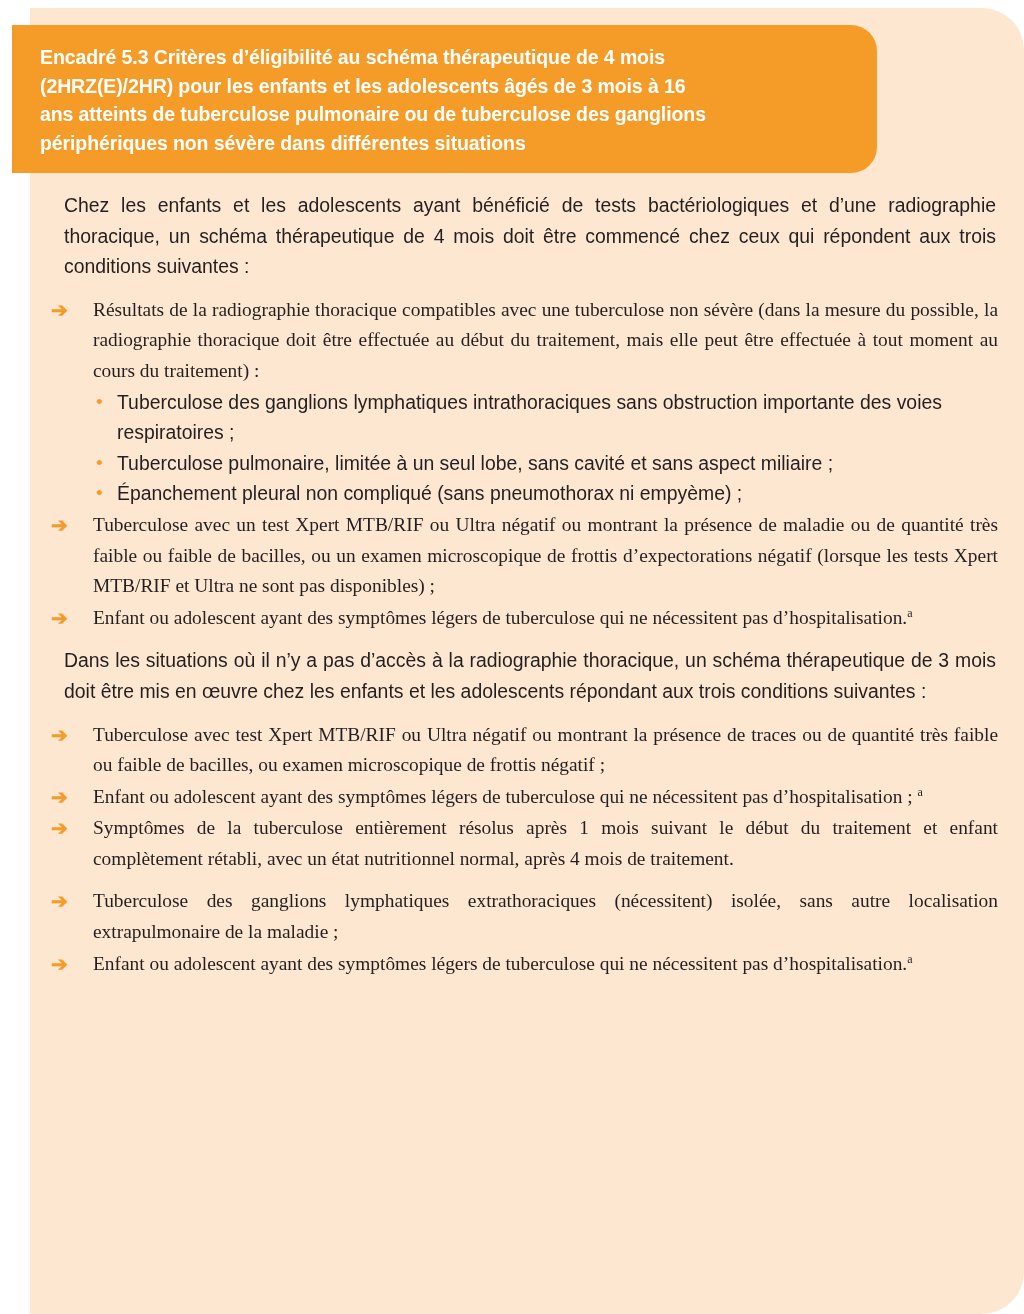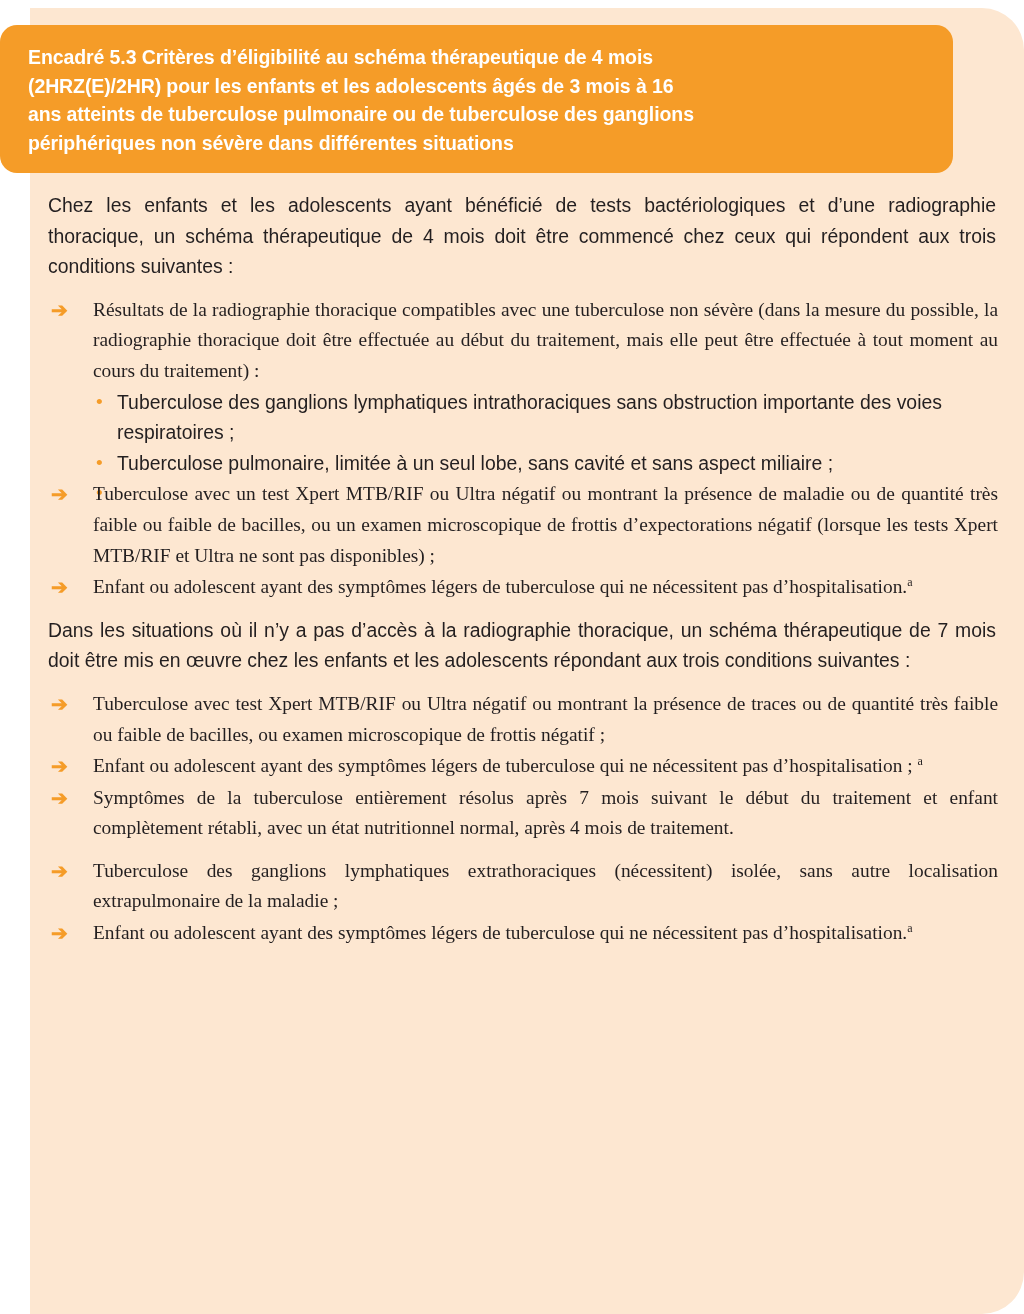--- a/index.html
+++ b/index.html
@@ -28,30 +28,29 @@
     width: 994px;
     height: 1306px;
     background: #fde7d1;
     border-top-right-radius: 42px;
     border-bottom-right-radius: 42px;
   }
 
   
   .title-bar {
     position: absolute;
-    left: 0;
+    left: 12px;
     top: 25px;
-    width: 953px;
+    width: 865px;
     min-height: 147px;
     background: #f59c28;
     border-top-right-radius: 26px;
     border-bottom-right-radius: 26px;
     box-sizing: border-box;
     padding: 18px 70px 16px 28px;
-    border-radius: 17px;
   }
   .title-text {
     color: #ffffff;
     font-size: 19.5px;
     font-weight: bold;
     line-height: 28.5px;
     letter-spacing: -0.1px;
     white-space: pre-line;
   }
 
@@ -62,21 +61,21 @@
     top: 190px;
     width: 950px;
     color: #231f20;
     font-size: 19.4px;
     line-height: 30.6px;
   }
 
   .para {
     text-align: justify;
     text-justify: inter-word;
-    margin: 0 0 8px 0;
+    margin: 0 0 8px 16px;
     padding-right: 2px;
   }
   .para.spaced-below { margin-bottom: 13px; }
 
   
   .arrow-list {
     margin: 0;
     padding: 0;
     list-style: none;
   }
@@ -154,51 +153,52 @@
           <li class="dot-item">
             <span class="dot-glyph">•</span>
             <span>Tuberculose des ganglions lymphatiques intrathoraciques sans obstruction importante des voies respiratoires ;</span>
           </li>
           <li class="dot-item">
             <span class="dot-glyph">•</span>
             <span>Tuberculose pulmonaire, limitée à un seul lobe, sans cavité et sans aspect miliaire ;</span>
           </li>
           <li class="dot-item">
             <span class="dot-glyph">•</span>
+            <span>Épanchement pleural non compliqué (sans pneumothorax ni empyème) ;</span>
           </li>
         </ul>
       </li>
 
       <li class="arrow-item">
         <span class="arrow-glyph">➔</span>
         <span class="txt">Tuberculose avec un test Xpert MTB/RIF ou Ultra négatif ou montrant la présence de maladie ou de quantité très faible ou faible de bacilles, ou un examen microscopique de frottis d’expectorations négatif (lorsque les tests Xpert MTB/RIF et Ultra ne sont pas disponibles) ;</span>
       </li>
 
       <li class="arrow-item">
         <span class="arrow-glyph">➔</span>
         <span class="txt"><span>Enfant ou adolescent ayant des symptômes légers de tuberculose qui ne nécessitent pas d’hospitalisation.</span><sup class="note">a</sup></span>
       </li>
     </ul>
 
     <div class="block-gap"></div>
 
-    <p class="para spaced-below">Dans les situations où il n’y a pas d’accès à la radiographie thoracique, un schéma thérapeutique de 7 mois doit être mis en œuvre chez les enfants et les adolescents répondant aux trois conditions suivantes :</p>
+    <p class="para spaced-below">Dans les situations où il n’y a pas d’accès à la radiographie thoracique, un schéma thérapeutique de 3 mois doit être mis en œuvre chez les enfants et les adolescents répondant aux trois conditions suivantes :</p>
 
     <ul class="arrow-list">
       <li class="arrow-item">
         <span class="arrow-glyph">➔</span>
         <span class="txt">Tuberculose avec test Xpert MTB/RIF ou Ultra négatif ou montrant la présence de traces ou de quantité très faible ou faible de bacilles, ou examen microscopique de frottis négatif ;</span>
       </li>
       <li class="arrow-item">
         <span class="arrow-glyph">➔</span>
         <span class="txt"><span>Enfant ou adolescent ayant des symptômes légers de tuberculose qui ne nécessitent pas d’hospitalisation ; </span><sup class="note">a</sup></span>
       </li>
       <li class="arrow-item">
         <span class="arrow-glyph">➔</span>
-        <span class="txt">Symptômes de la tuberculose entièrement résolus après 7 mois suivant le début du traitement et enfant complètement rétabli, avec un état nutritionnel normal, après 4 mois de traitement.</span>
+        <span class="txt">Symptômes de la tuberculose entièrement résolus après 1 mois suivant le début du traitement et enfant complètement rétabli, avec un état nutritionnel normal, après 4 mois de traitement.</span>
       </li>
     </ul>
 
     <div class="block-gap"></div>
 
 
     <ul class="arrow-list">
       <li class="arrow-item">
         <span class="arrow-glyph">➔</span>
         <span class="txt">Tuberculose des ganglions lymphatiques extrathoraciques (nécessitent) isolée, sans autre localisation extrapulmonaire de la maladie ;</span>

